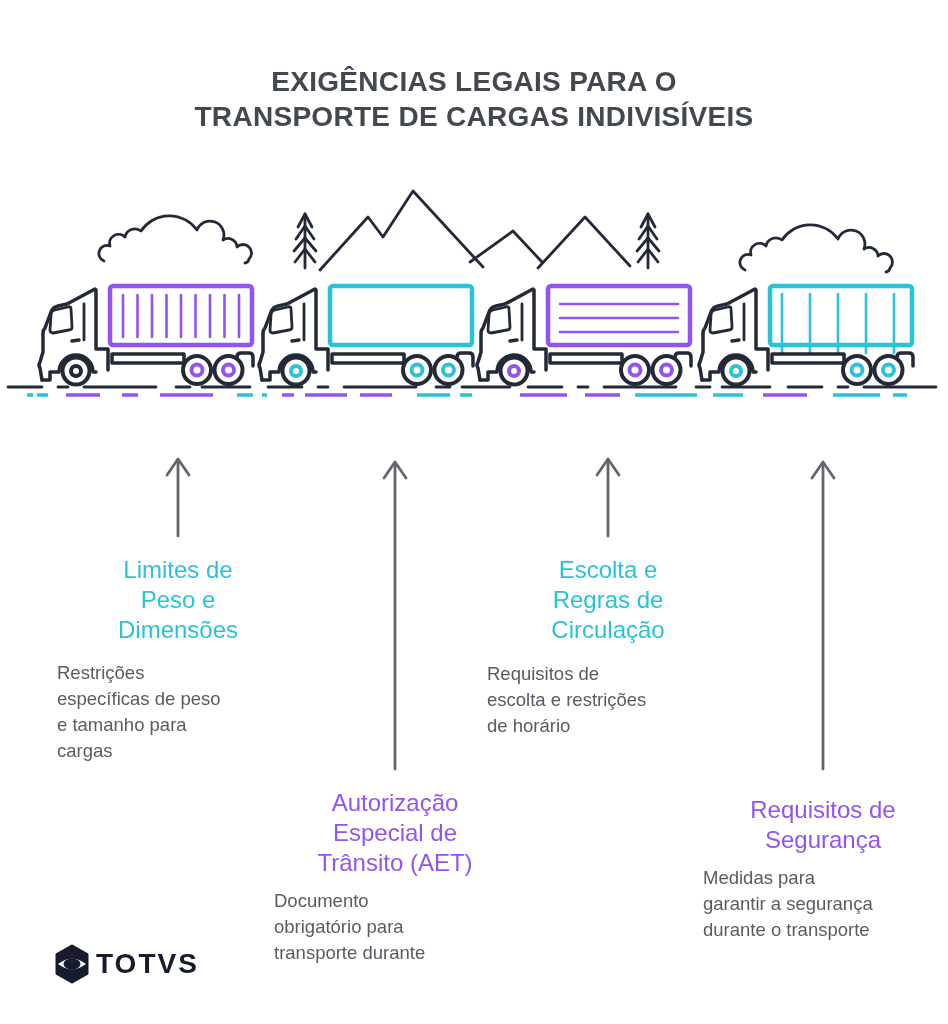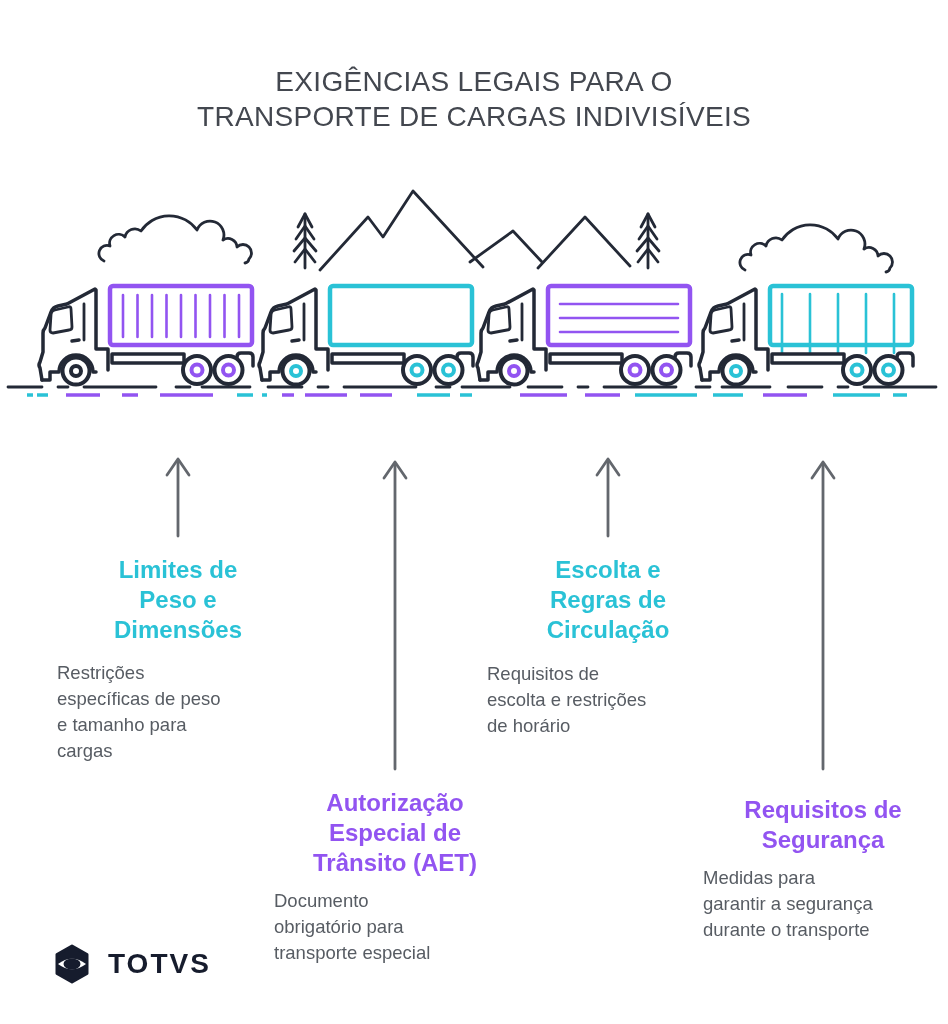--- a/index.html
+++ b/index.html
@@ -1,31 +1,31 @@
 <!DOCTYPE html>
 <html style="--cyan: #2AC2D6; --purple: #9254F1; --dark: #232936; --title_text: #43474F; --body_text: #575C63; --arrow: #63676D; --logo_dark: #161C2D;"><head>
 <meta charset="utf-8">
 <style>
   html,body{margin:0;padding:0;width:948px;height:1024px;background:#ffffff;
     font-family:"Liberation Sans",sans-serif;position:relative;overflow:hidden}
   .abs{position:absolute}
   .title{position:absolute;top:64px;left:0;width:948px;text-align:center;
-    font-size:28px;font-weight:400;line-height:35px;letter-spacing:.3px;
+    font-size:28px;font-weight:700;line-height:35px;letter-spacing:.3px;
     color:var(--title_text,#43474F);white-space:pre-line}
   .scene{position:absolute;top:170px;left:0}
   .arrow{position:absolute}
   .arrow line,.arrow path{stroke:var(--arrow,#63676D);stroke-width:2.8;fill:none;
     stroke-linecap:round;stroke-linejoin:round}
-  .col-title{position:absolute;text-align:center;font-weight:700;font-size:24px;
+  .col-title{position:absolute;text-align:center;font-weight:400;font-size:24px;
     line-height:30px;white-space:pre-line}
   .t-cyan{color:var(--cyan,#2AC2D6)}
   .t-purple{color:var(--purple,#9254F1)}
   .col-desc{position:absolute;text-align:left;font-size:18.5px;line-height:26px;
     color:var(--body_text,#575C63);white-space:pre-line}
-  .logo{position:absolute;left:52px;top:944px;display:flex;align-items:center;gap:16px}
+  .logo{position:absolute;left:52px;top:944px;display:flex;align-items:center;gap:4px}
   .logo-text{font-size:28px;font-weight:700;letter-spacing:2px;color:var(--logo_dark,#161C2D)}
   
   .sd{stroke:var(--dark,#232936);fill:none;stroke-width:2.8;stroke-linecap:round;stroke-linejoin:round}
   .sd-thick{stroke:var(--dark,#232936);fill:none;stroke-width:3.5;stroke-linecap:round;stroke-linejoin:round}
   .wheel{stroke:var(--dark,#232936);fill:#fff;stroke-width:4}
   .hub-dark{stroke:var(--dark,#232936);fill:#fff;stroke-width:4}
   .hub-cyan{stroke:var(--cyan,#2AC2D6);fill:#fff;stroke-width:4}
   .hub-purple{stroke:var(--purple,#9254F1);fill:#fff;stroke-width:4}
   .box-cyan{stroke:var(--cyan,#2AC2D6);fill:#fff;stroke-width:4.5;stroke-linejoin:round}
   .box-purple{stroke:var(--purple,#9254F1);fill:#fff;stroke-width:4.5;stroke-linejoin:round}
@@ -139,21 +139,21 @@
 <div class="col-desc abs" style="left:57px;top:660px;width:242px">Restrições
 específicas de peso
 e tamanho para
 cargas</div>
 
 <div class="col-title t-purple abs" style="left:284px;top:788px;width:222px">Autorização
 Especial de
 Trânsito (AET)</div>
 <div class="col-desc abs" style="left:274px;top:888px;width:242px">Documento
 obrigatório para
-transporte especial</div>
+transporte durante</div>
 
 <div class="col-title t-cyan abs" style="left:497px;top:555px;width:222px">Escolta e
 Regras de
 Circulação</div>
 <div class="col-desc abs" style="left:487px;top:661px;width:242px">Requisitos de
 escolta e restrições
 de horário</div>
 
 <div class="col-title t-purple abs" style="left:712px;top:795px;width:222px">Requisitos de
 Segurança</div>

